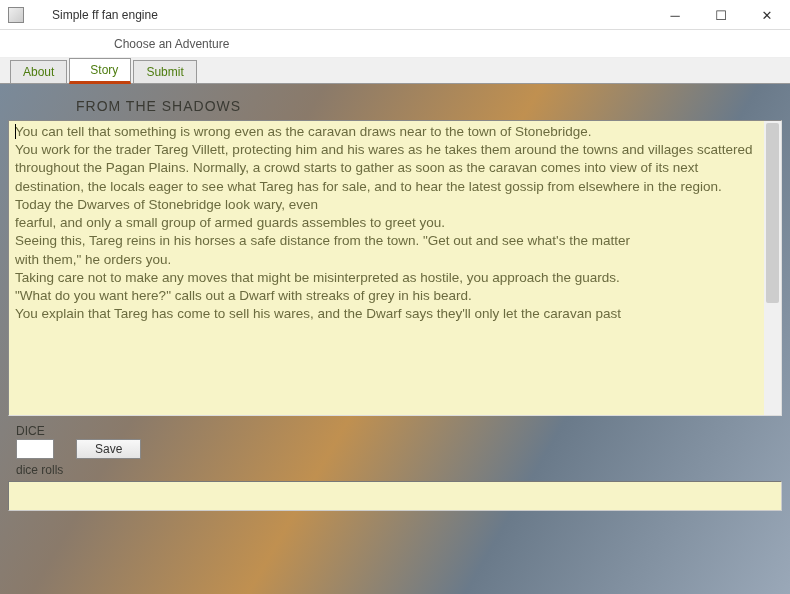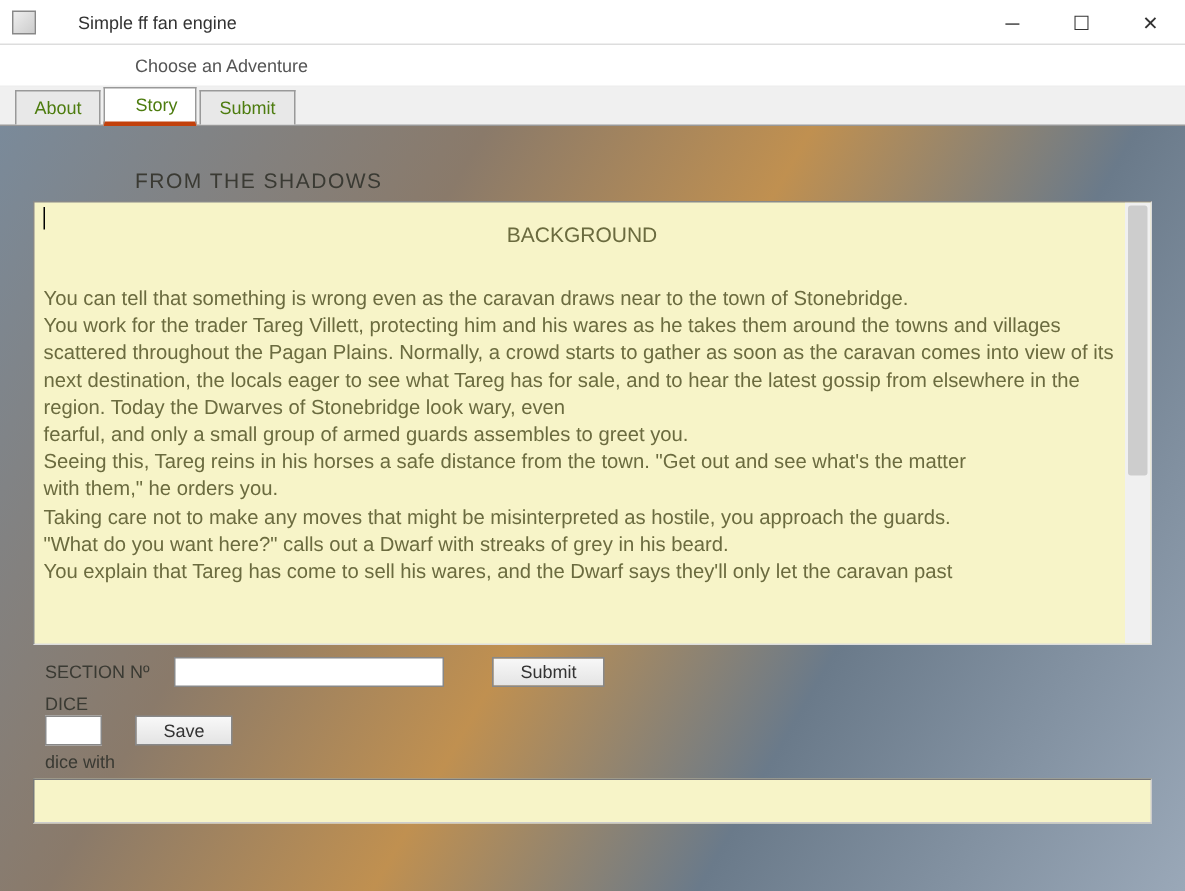--- a/index.html
+++ b/index.html
@@ -32,21 +32,21 @@
       width: 46px; height: 30px;
       display: flex; align-items: center; justify-content: center;
       color: #333; font-family: Arial, sans-serif;
       font-size: 13px;
     }
     .menubar {
       height: 28px;
       background: #fff;
       display: flex;
       align-items: center;
-      padding-left: 80px;
+      padding-left: 104px;
       border-bottom: 1px solid #eee;
     }
     .menu-item { padding: 4px 10px; color: #555; }
     .tabbar {
       height: 26px;
       background: #f0f0f0;
       display: flex;
       align-items: flex-end;
       padding-left: 10px;
       border-bottom: 1px solid #999;
@@ -64,21 +64,21 @@
     .tab.active {
       background: #fff;
       border-bottom: 3px solid #c2410c;
       margin-bottom: -1px;
       padding-left: 20px;
     }
     .content {
       height: calc(594px - 30px - 28px - 26px);
       background: linear-gradient(120deg, #7a8a9a 0%, #8a7a6a 30%, #c09050 50%, #6a7a8a 70%, #9aa8b8 100%);
       position: relative;
-      padding: 20px;
+      padding: 6px;
     }
     .adventure-title {
       color: #3a3a33;
       font-size: 14px;
       font-weight: 500;
       padding: 8px 0 6px 70px;
       letter-spacing: 1px;
     }
     .story-box {
       background: #f7f4c8;
@@ -179,49 +179,42 @@
   <div class="tab active">Story</div>
   <div class="tab">Submit</div>
 </div>
 
 <div class="content">
   <div class="adventure-title">FROM THE SHADOWS</div>
 
   <div class="story-box">
     <div class="text-cursor"></div>
     <div class="story-text">
-      <div class="story-heading">BACKGROUND</div>
       <div style="white-space: pre-line;">You can tell that something is wrong even as the caravan draws near to the town of Stonebridge.
 You work for the trader Tareg Villett, protecting him and his wares as he takes them around the towns and villages scattered throughout the Pagan Plains. Normally, a crowd starts to gather as soon as the caravan comes into view of its next destination, the locals eager to see what Tareg has for sale, and to hear the latest gossip from elsewhere in the region. Today the Dwarves of Stonebridge look wary, even
 fearful, and only a small group of armed guards assembles to greet you.
 Seeing this, Tareg reins in his horses a safe distance from the town. "Get out and see what's the matter
 with them," he orders you.
 Taking care not to make any moves that might be misinterpreted as hostile, you approach the guards.
 "What do you want here?" calls out a Dwarf with streaks of grey in his beard.
 You explain that Tareg has come to sell his wares, and the Dwarf says they'll only let the caravan past</div>
     </div>
     <div class="story-scroll">
       <div class="scroll-thumb"></div>
     </div>
   </div>
 
   <div class="controls">
-    <div class="ctrl-row">
-      <span class="ctrl-label">SECTION Nº</span>
-      <input class="text-input section-input" value="" style="">
-      <span style="width:20px"></span>
-      <button class="btn">Submit</button>
-    </div>
     <div class="ctrl-row" style="margin-bottom:1px;">
       <span class="ctrl-label">DICE</span>
     </div>
     <div class="ctrl-row">
       <input class="text-input dice-input" value="" style="">
       <span style="width:10px"></span>
       <button class="btn">Save</button>
     </div>
     <div class="ctrl-row">
-      <span>dice with</span>
+      <span>dice rolls</span>
     </div>
   </div>
 
   <div class="notes-box"></div>
 </div>
 
 </body></html>

